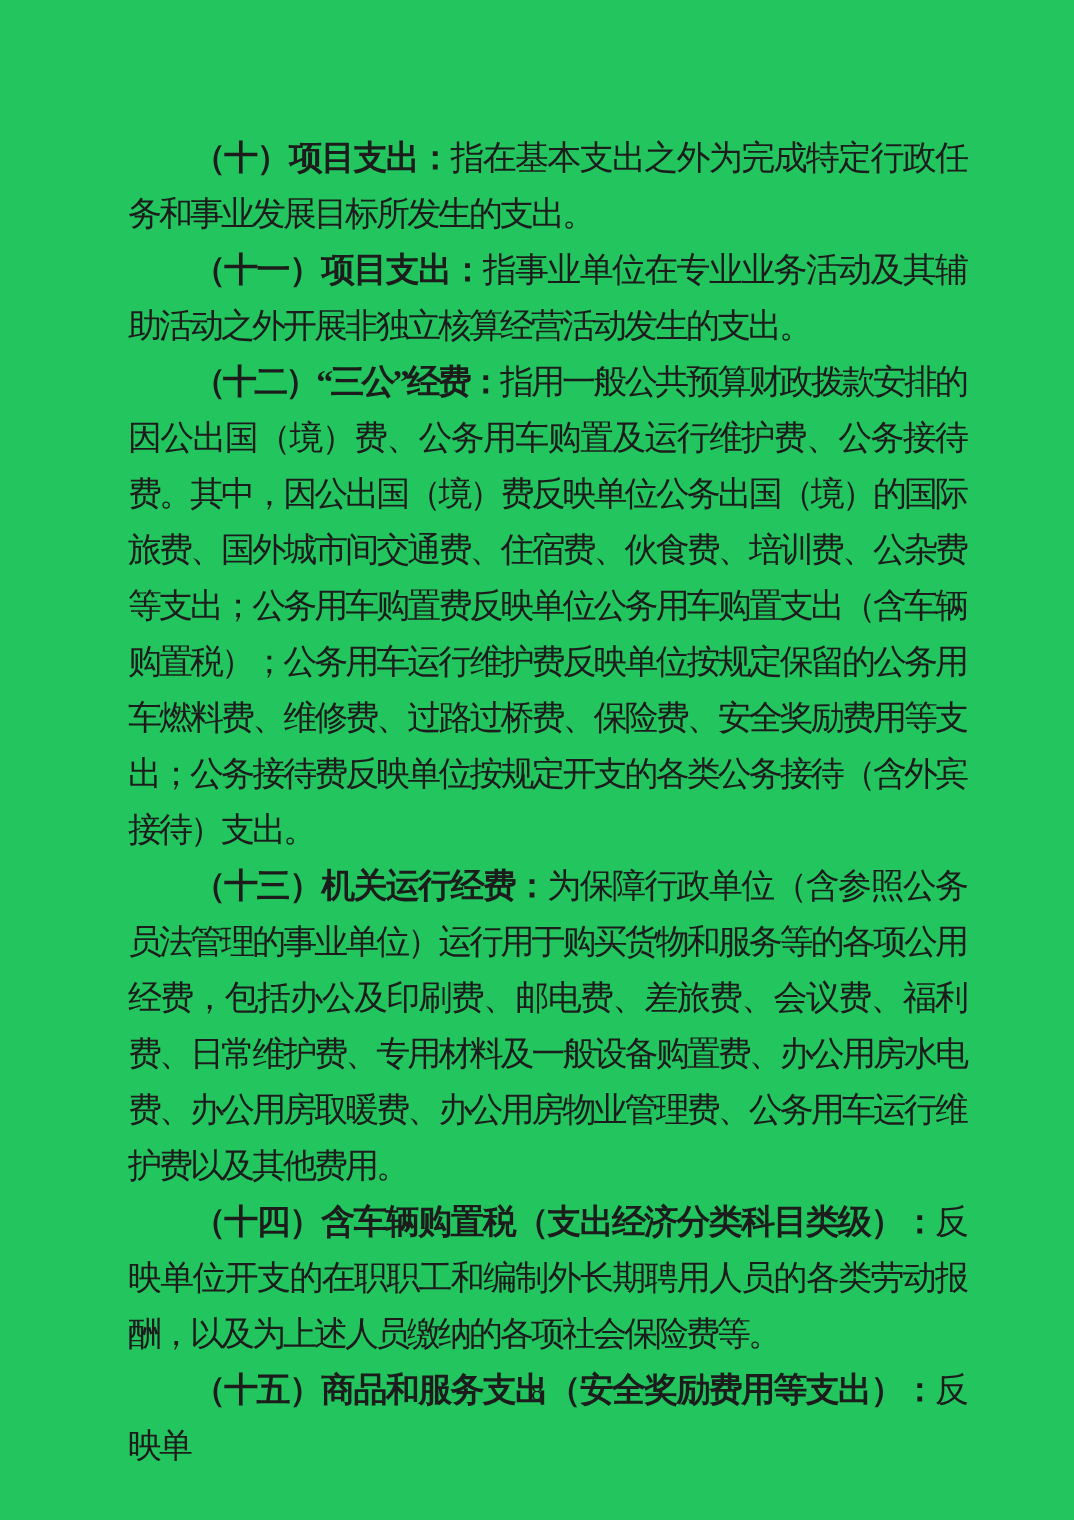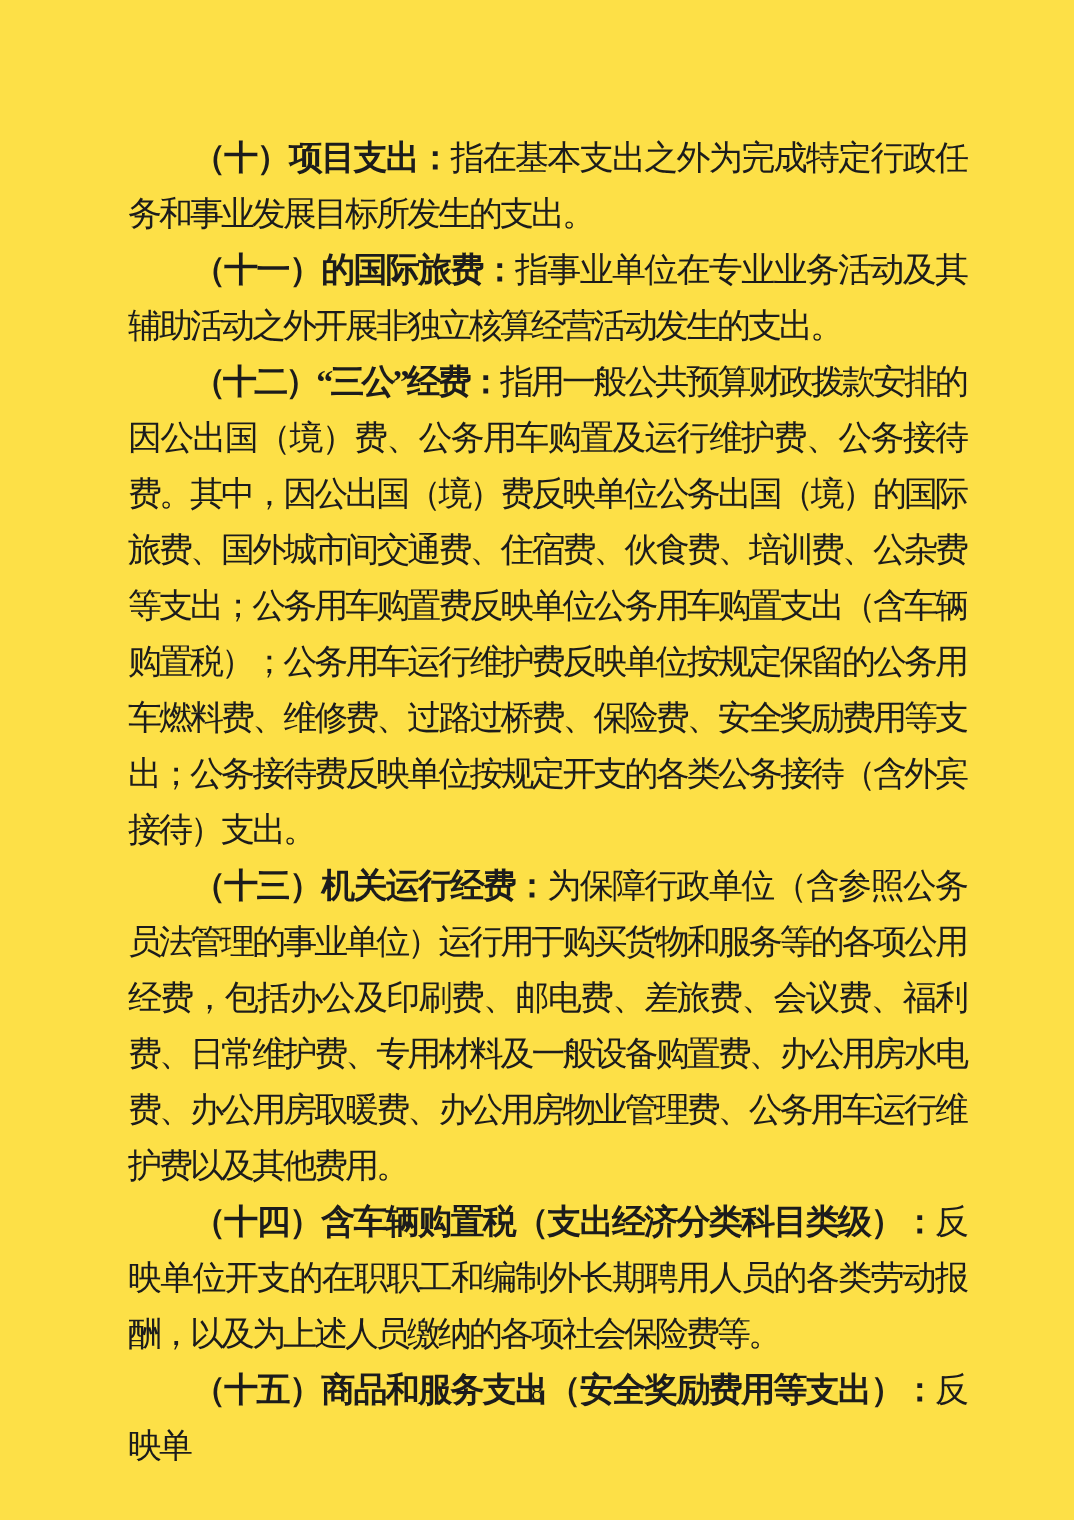--- a/index.html
+++ b/index.html
@@ -12,21 +12,21 @@
     background: #ffffff;
     position: relative;
     font-family: "Liberation Serif", "DejaVu Serif", serif;
   }
   .page {
     position: absolute;
     left: 0;
     top: 0;
     width: 1074px;
     height: 1520px;
-    background: #fde047;
+    background: #22c55e;
     overflow: hidden;
   }
   .content {
     position: absolute;
     left: 128px;
     top: 130px;
     width: 838px;
     color: #1c1c1c;
   }
   p.para {
@@ -55,21 +55,21 @@
   }
 </style>
 </head>
 <body>
 
 <div class="page">
   <div class="content">
 
     <p class="para"><b class="head">（十）项目支出：</b><span>指在基本支出之外为完成特定行政任务和事业发展目标所发生的支出。</span></p>
 
-    <p class="para"><b class="head">（十一）的国际旅费：</b><span>指事业单位在专业业务活动及其辅助活动之外开展非独立核算经营活动发生的支出。</span></p>
+    <p class="para"><b class="head">（十一）项目支出：</b><span>指事业单位在专业业务活动及其辅助活动之外开展非独立核算经营活动发生的支出。</span></p>
 
     <p class="para"><b class="head">（十二）“三公”经费：</b><span>指用一般公共预算财政拨款安排的因公出国（境）费、公务用车购置及运行维护费、公务接待费。其中，因公出国（境）费反映单位公务出国（境）的国际旅费、国外城市间交通费、住宿费、伙食费、培训费、公杂费等支出；公务用车购置费反映单位公务用车购置支出（含车辆购置税）；公务用车运行维护费反映单位按规定保留的公务用车燃料费、维修费、过路过桥费、保险费、安全奖励费用等支出；公务接待费反映单位按规定开支的各类公务接待（含外宾接待）支出。</span></p>
 
     <p class="para"><b class="head">（十三）机关运行经费：</b><span>为保障行政单位（含参照公务员法管理的事业单位）运行用于购买货物和服务等的各项公用经费，包括办公及印刷费、邮电费、差旅费、会议费、福利费、日常维护费、专用材料及一般设备购置费、办公用房水电费、办公用房取暖费、办公用房物业管理费、公务用车运行维护费以及其他费用。</span></p>
 
     <p class="para"><b class="head">（十四）含车辆购置税（支出经济分类科目类级）：</b><span>反映单位开支的在职职工和编制外长期聘用人员的各类劳动报酬，以及为上述人员缴纳的各项社会保险费等。</span></p>
 
     <p class="para"><b class="head">（十五）商品和服务支出（安全奖励费用等支出）：</b><span>反映单</span></p>
 
   </div>

